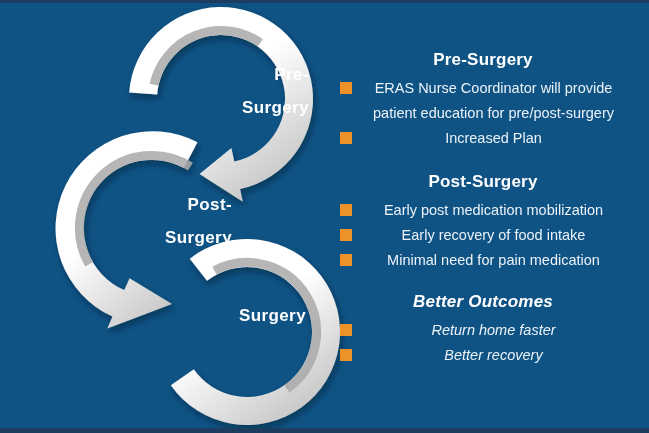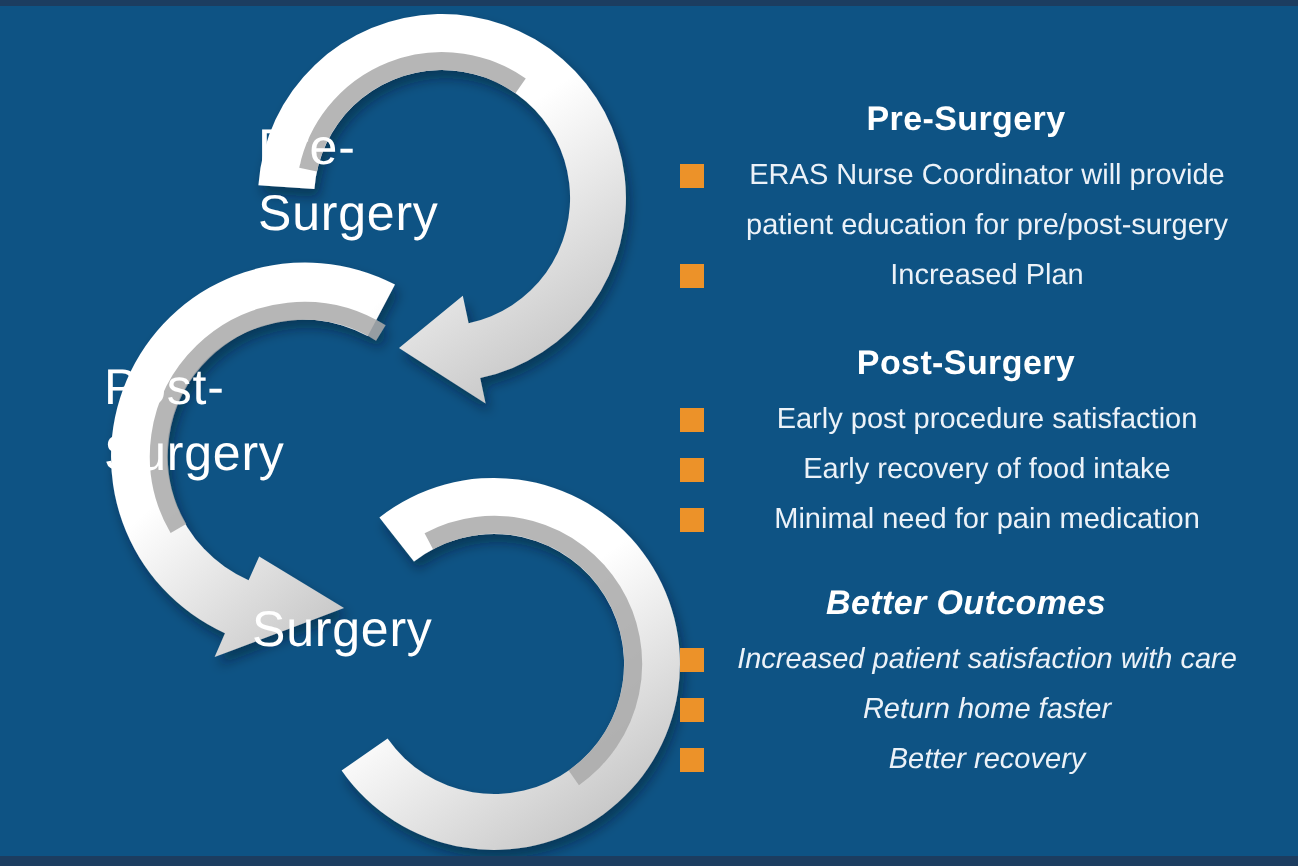--- a/index.html
+++ b/index.html
@@ -16,30 +16,30 @@
     background: var(--edge_bar, #1C3D60);
   }
   .edge-bar.top { top: 0; height: 3px; }
   .edge-bar.bottom { bottom: 0; height: 5px; }
 
   .rings-svg { position: absolute; left: 0; top: 0; }
 
   .ring-label {
     position: absolute;
     width: 180px;
-    text-align: left;
+    text-align: right;
     color: var(--label_text, #FFFFFF);
-    font-size: 25px;
+    font-size: 17px;
     line-height: 33px;
-    font-weight: 400;
+    font-weight: 700;
     letter-spacing: 0.4px;
   }
   .ring-label .line { display: block; }
   .label-1 { left: 129px; top: 58px; }
-  .label-2 { left: 52px;  top: 178px; }
+  .label-2 { left: 52px;  top: 188px; }
   .label-3 { left: 126px; top: 299px; }
 
   .section {
     position: absolute;
     left: 340px;
     width: 286px;
     text-align: center;
   }
   .section-1 { top: 50px; }
   .section-2 { top: 172px; }
@@ -122,40 +122,36 @@
     <div class="bullet-row">
       <span class="bullet-square"></span>
       <span class="bullet-text">Increased Plan</span>
     </div>
   </div>
 
   <div class="section section-2">
     <h2>Post-Surgery</h2>
     <div class="bullet-row">
       <span class="bullet-square"></span>
-      <span class="bullet-text">Early post procedure satisfaction</span>
+      <span class="bullet-text">Early post medication mobilization</span>
     </div>
     <div class="bullet-row">
       <span class="bullet-square"></span>
       <span class="bullet-text">Early recovery of food intake</span>
     </div>
     <div class="bullet-row">
       <span class="bullet-square"></span>
       <span class="bullet-text">Minimal need for pain medication</span>
     </div>
   </div>
 
   <div class="section section-3">
     <h2>Better Outcomes</h2>
     <div class="bullet-row">
       <span class="bullet-square"></span>
-      <span class="bullet-text">Increased patient satisfaction with care</span>
-    </div>
-    <div class="bullet-row">
-      <span class="bullet-square"></span>
       <span class="bullet-text">Return home faster</span>
     </div>
     <div class="bullet-row">
       <span class="bullet-square"></span>
       <span class="bullet-text">Better recovery</span>
     </div>
   </div>
 
   <div class="edge-bar top"></div>
   <div class="edge-bar bottom"></div>

